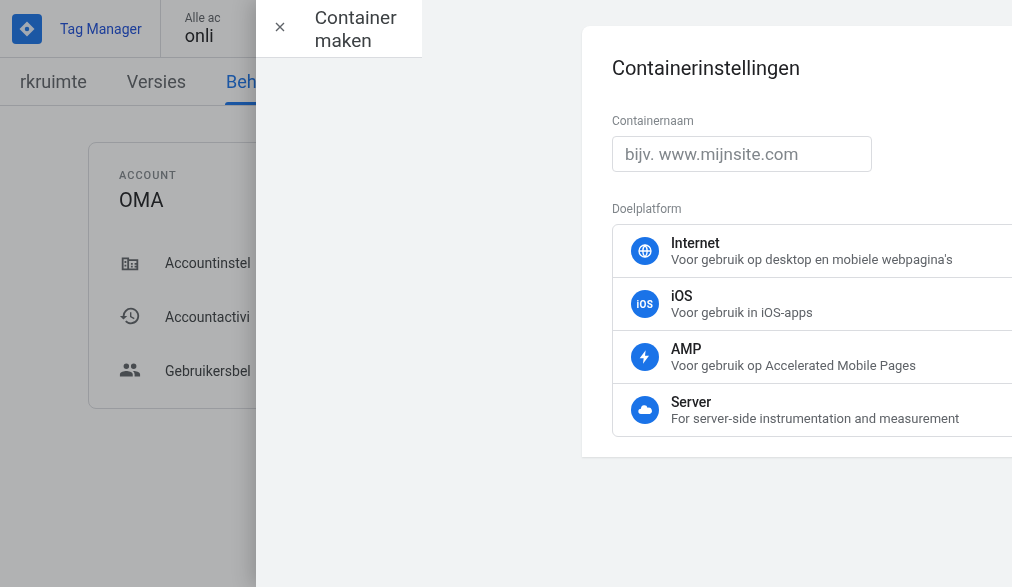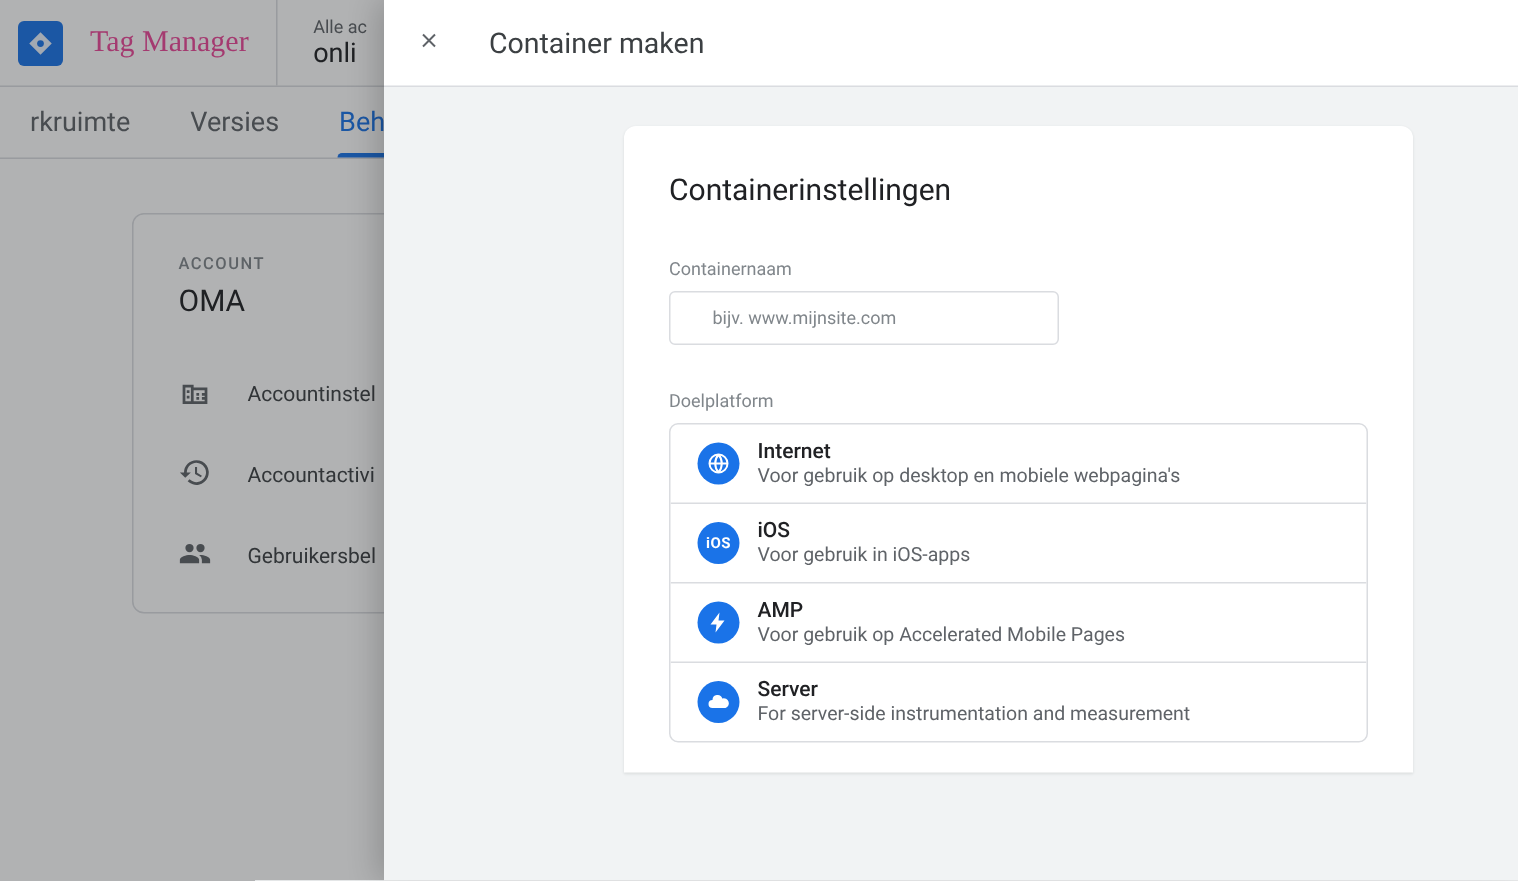--- a/index.html
+++ b/index.html
@@ -2,21 +2,21 @@
 <html><head>
   <meta charset="utf-8">
   <style>
     * { margin:0; padding:0; box-sizing:border-box; font-family:Roboto,"Helvetica Neue",Arial,sans-serif; }
     body { width:1012px; height:587px; overflow:hidden; background:#fff; color:#202124; position:relative; }
 
     
     .topbar { height:58px; border-bottom:1px solid #dadce0; display:flex; align-items:center; padding:0 12px; gap:18px; }
     .logo-tile { width:30px; height:30px; background:#1a73e8; border-radius:4px; display:flex; align-items:center; justify-content:center; }
     .logo-tile svg { width:18px; height:18px; }
-    .brand { font-size:20px; color:#ec4899; font-weight:400;font-family:Liberation Serif, serif; }
+    .brand { font-size:14px; color:#1d4ed8; font-weight:400; }
     .acct-block { border-left:1px solid #dadce0; padding-left:24px; height:100%; display:flex; flex-direction:column; justify-content:center; }
     .acct-block .s1 { font-size:12px; color:#5f6368; }
     .acct-block .s2 { font-size:18px; color:#202124; }
 
     .tabbar { height:48px; border-bottom:1px solid #dadce0; display:flex; align-items:stretch; padding-left:0; }
     .tab { padding:0 20px; font-size:18px; color:#5f6368; display:flex; align-items:center; position:relative; cursor:pointer; }
     .tab.active { color:#1a73e8; }
     .tab.active::after { content:""; position:absolute; left:20%; right:20%; bottom:0; height:3px; background:#1a73e8; border-radius:3px 3px 0 0; }
 
     .bg-body { padding:36px 0 0 88px; }
@@ -24,32 +24,32 @@
     .panel-label { font-size:11px; letter-spacing:1px; color:#80868b; text-transform:uppercase; margin-bottom:6px; font-weight:500; }
     .panel-title { font-size:20px; margin-bottom:24px; }
     .acct-item { display:flex; align-items:center; gap:22px; height:54px; font-size:14px; color:#3c4043; cursor:pointer; }
     .acct-item .ic { width:24px; color:#5f6368; }
     .acct-item svg { width:22px; height:22px; }
 
     
     .scrim { position:absolute; inset:0; background:rgba(32,33,36,.35); }
 
     
-    .modal { position:absolute; top:0; right:0; width:756px; height:100%; background:#f1f3f4; box-shadow:-4px 0 20px rgba(0,0,0,.2); display:flex; flex-direction:column; }
+    .modal { position:absolute; top:0; right:0; width:756px; height:100%; background:#f1f3f4; box-shadow:-4px 0 20px rgba(0,0,0,.2); display:flex; flex-direction:row; }
     .modal-head { height:58px; background:#fff; border-bottom:1px solid #dadce0; display:flex; align-items:center; padding:0 14px; gap:24px; }
     .close-btn { width:32px; height:32px; border:none; background:none; cursor:pointer; display:flex; align-items:center; justify-content:center; color:#5f6368; }
     .close-btn svg { width:16px; height:16px; }
     .modal-title { font-size:19px; color:#3c4043; }
 
     .modal-body { padding:26px 0 0 160px; }
     .card { width:526px; background:#fff; border-top-left-radius:8px; border-top-right-radius:8px; padding:30px 30px 20px; box-shadow:0 1px 2px rgba(60,64,67,.12); }
     .card-title { font-size:20px; margin-bottom:34px; }
 
     .field-label { font-size:12px; color:#80868b; margin-bottom:8px; }
-    .tf { width:260px; height:36px; border:1px solid #dadce0; border-radius:4px; padding:0 28px; font-size:12px; color:#3c4043; }
+    .tf { width:260px; height:36px; border:1px solid #dadce0; border-radius:4px; padding:0 12px; font-size:17px; color:#3c4043; }
     .tf::placeholder { color:#80868b; }
 
     .section-gap { height:30px; }
 
     .opt-list { border:1px solid #dadce0; border-radius:6px; overflow:hidden; }
     .opt { display:flex; align-items:center; padding:10px 18px; gap:12px; cursor:pointer; }
     .opt + .opt { border-top:1px solid #dadce0; }
     .opt .icwrap { width:28px; height:28px; border-radius:50%; background:#1a73e8; display:flex; align-items:center; justify-content:center; color:#fff; flex-shrink:0; }
     .opt .icwrap svg { width:16px; height:16px; }
     .opt .t1 { font-size:14px; font-weight:500; color:#202124; }

